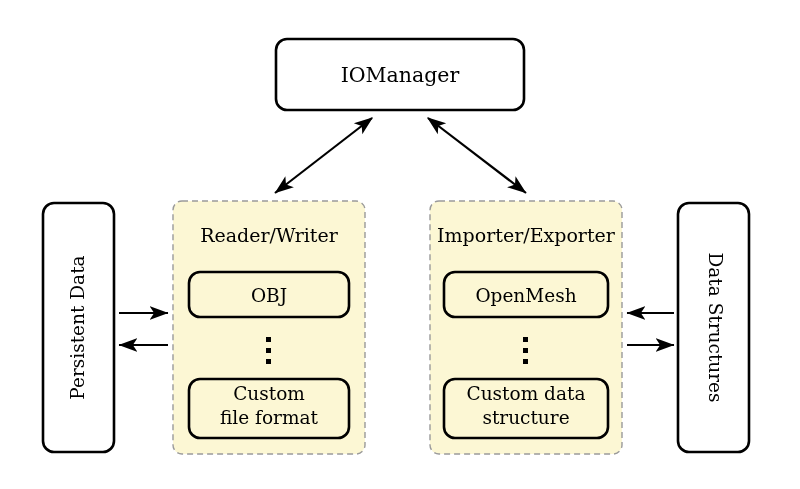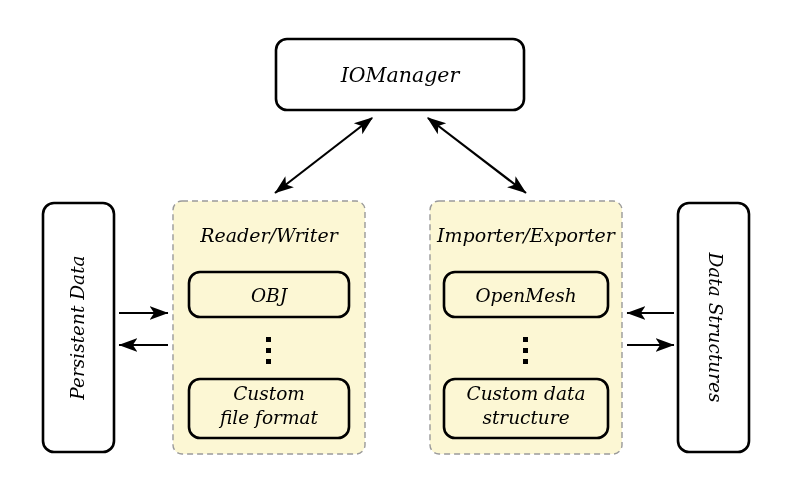--- a/index.html
+++ b/index.html
@@ -11,21 +11,20 @@
     width: 800px;
     height: 489px;
     font-family: "DejaVu Serif", "Liberation Serif", serif;
     overflow: hidden;
   }
   #diagram-root {
     position: relative;
     width: 800px;
     height: 400px;
     background: #ffffff;
-    font-style: italic;
   }
   svg.diagram-canvas {
     position: absolute;
     top: 0;
     left: 0;
     width: 800px;
     height: 489px;
   }
   .box-stroke {
     fill: #ffffff;

